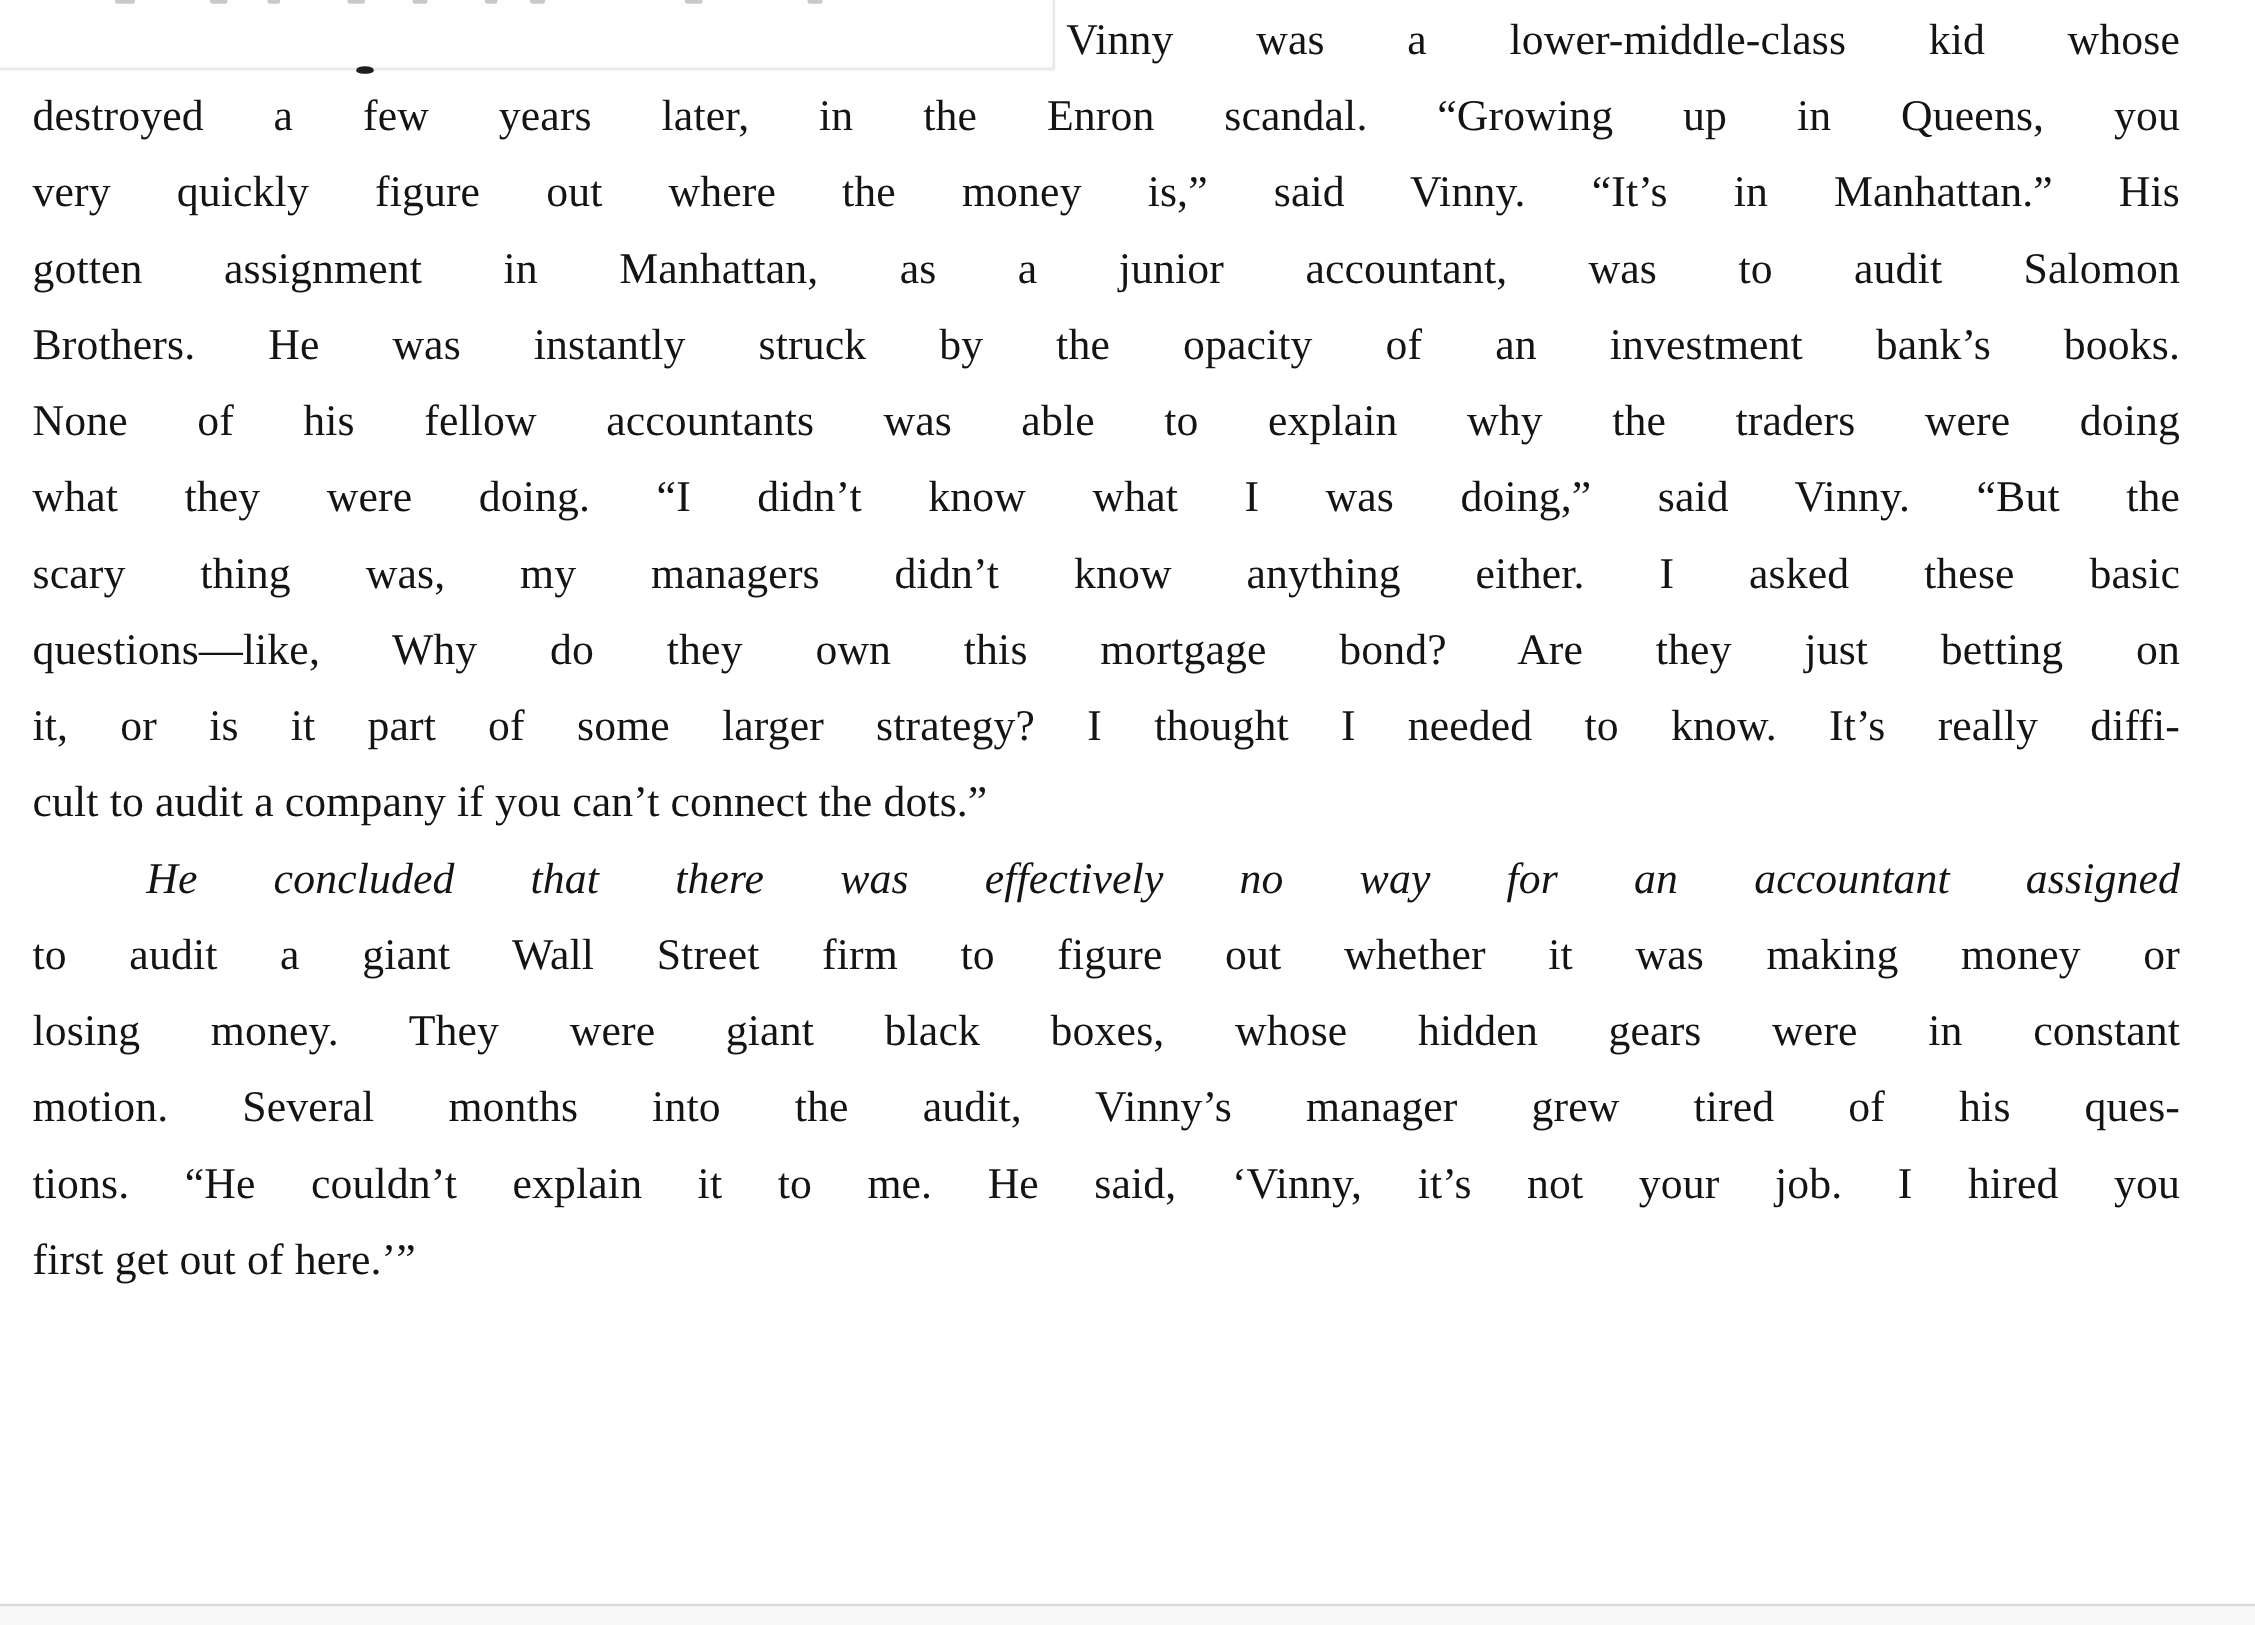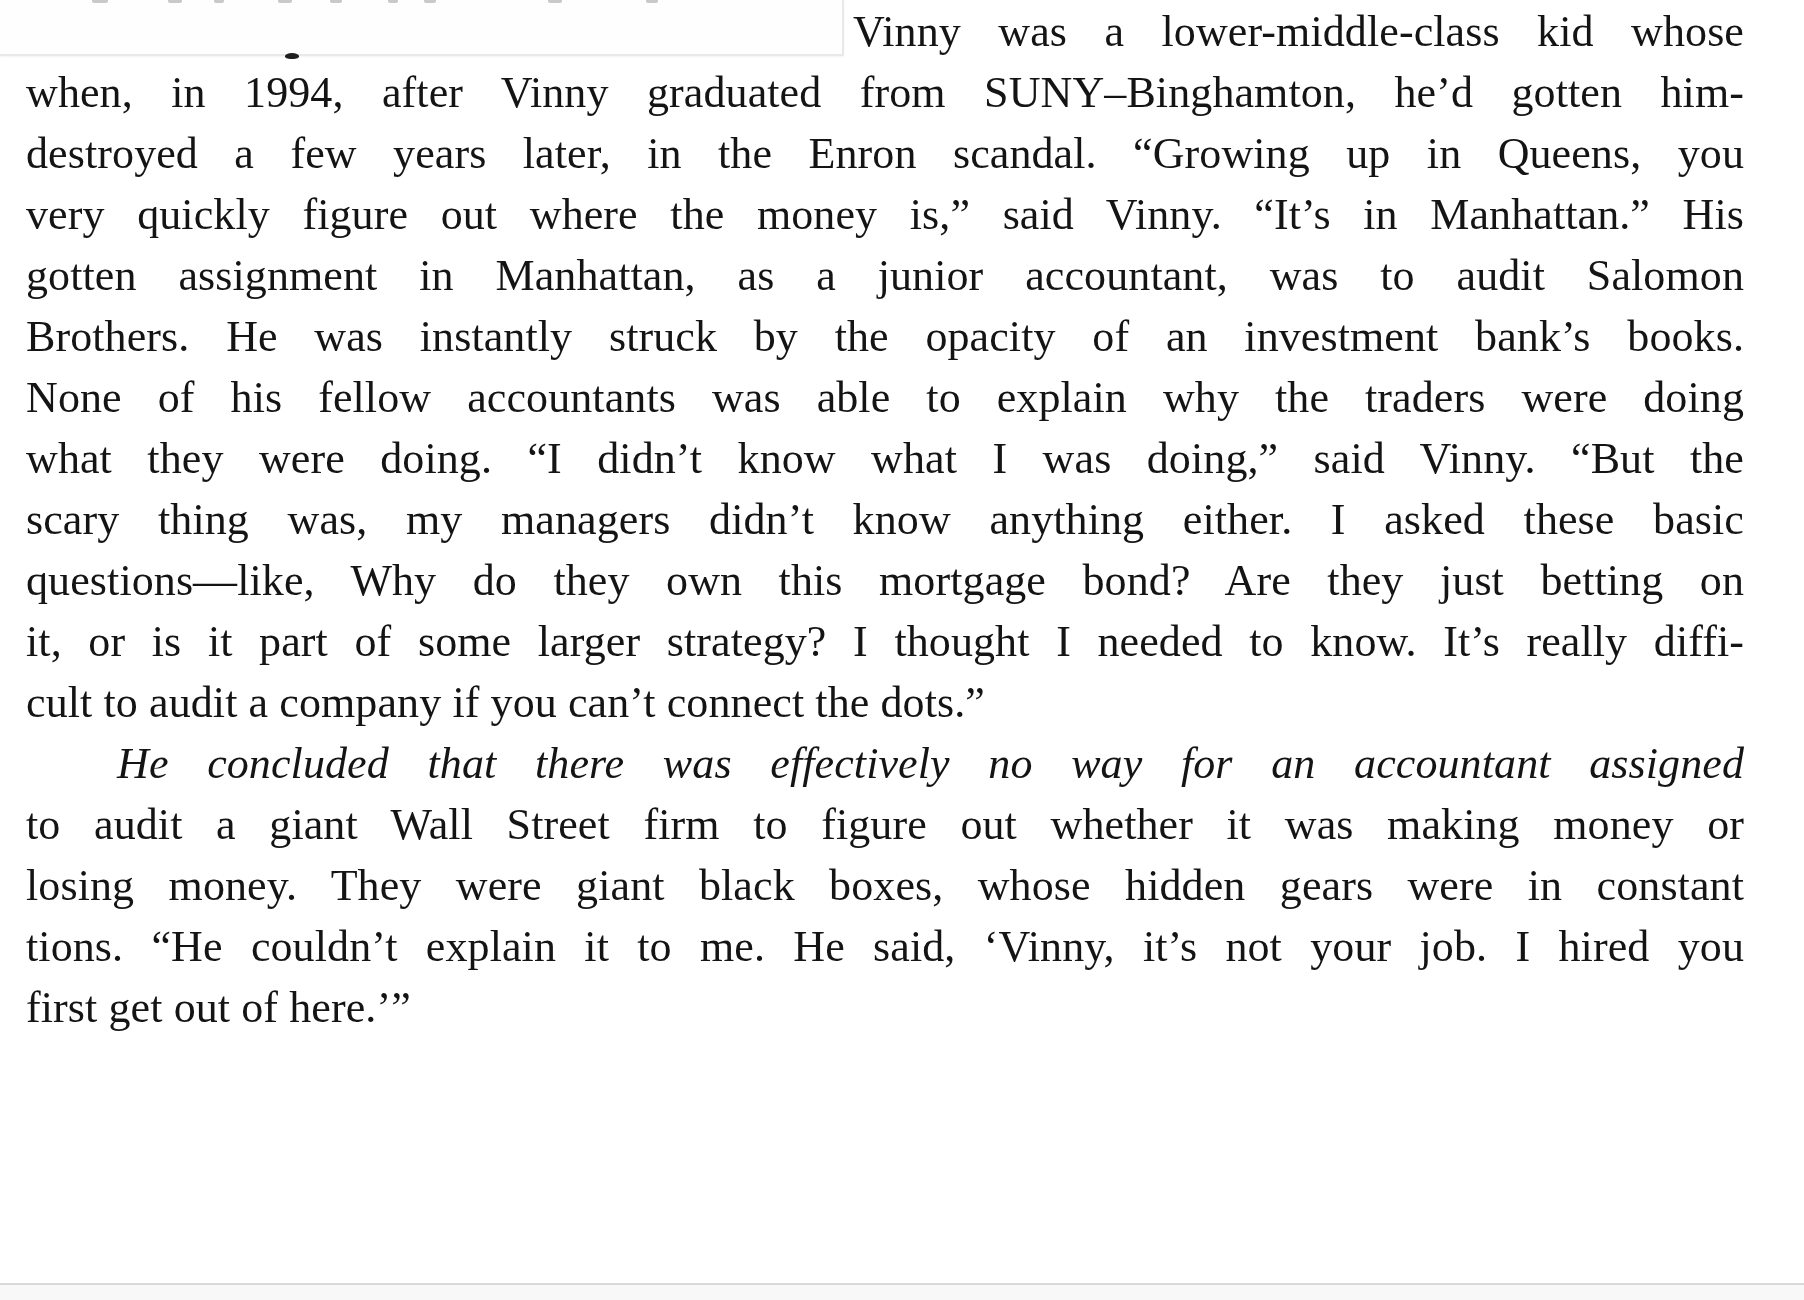--- a/index.html
+++ b/index.html
@@ -9,21 +9,21 @@
     height: 1300px;
     background: #ffffff;
     overflow: hidden;
     font-family: "Liberation Serif", "DejaVu Serif", serif;
   }
   .text-block {
     position: absolute;
     left: 26px;
     top: 1px;
     width: 1718px;
-    font-size: 44px;
+    font-size: 35px;
     line-height: 61px;
     color: #141414;
     letter-spacing: 0.1px;
   }
   .text-line {
     height: 61px;
     text-align: justify;
     text-align-last: justify;
     white-space: normal;
   }
@@ -80,34 +80,34 @@
   }
 </style>
 </head>
 <body>
 
 <div class="page" style="background: rgb(255, 255, 255);">
 
   <div class="text-block" style="color: rgb(20, 20, 20);">
 
   <div class="text-line first-line">Vinny was a lower-middle-class kid whose</div>
-      <div class="text-line">when, in 1994, after Vinny graduated from SUNY–Binghamton, he’d gotten him-</div>
       <div class="text-line">destroyed a few years later, in the Enron scandal. “Growing up in Queens, you</div>
       <div class="text-line">very quickly figure out where the money is,” said Vinny. “It’s in Manhattan.” His</div>
       <div class="text-line">gotten assignment in Manhattan, as a junior accountant, was to audit Salomon</div>
       <div class="text-line">Brothers. He was instantly struck by the opacity of an investment bank’s books.</div>
       <div class="text-line">None of his fellow accountants was able to explain why the traders were doing</div>
       <div class="text-line">what they were doing. “I didn’t know what I was doing,” said Vinny. “But the</div>
       <div class="text-line">scary thing was, my managers didn’t know anything either. I asked these basic</div>
       <div class="text-line">questions—like, Why do they own this mortgage bond? Are they just betting on</div>
       <div class="text-line">it, or is it part of some larger strategy? I thought I needed to know. It’s really diffi-</div>
       <div class="text-line para-end">cult to audit a company if you can’t connect the dots.”</div>
       <div class="text-line indented">He concluded that there was effectively no way for an accountant assigned</div>
       <div class="text-line">to audit a giant Wall Street firm to figure out whether it was making money or</div>
       <div class="text-line">losing money. They were giant black boxes, whose hidden gears were in constant</div>
+      <div class="text-line">motion. Several months into the audit, Vinny’s manager grew tired of his ques-</div>
       <div class="text-line">tions. “He couldn’t explain it to me. He said, ‘Vinny, it’s not your job. I hired you</div>
       <div class="text-line para-end">first get out of here.’”</div>
     </div>
 
   <div class="overlay-box" style="border-right-color: rgb(233, 233, 233); border-bottom-color: rgb(233, 233, 233);"></div>
 
   <div class="descender-fragment" style="background: rgb(31, 31, 31);"></div>
 
   <div id="top-fragments">
       <span class="top-fragment" style="left: 92px; width: 16px; background: rgb(201, 201, 201);"></span>

